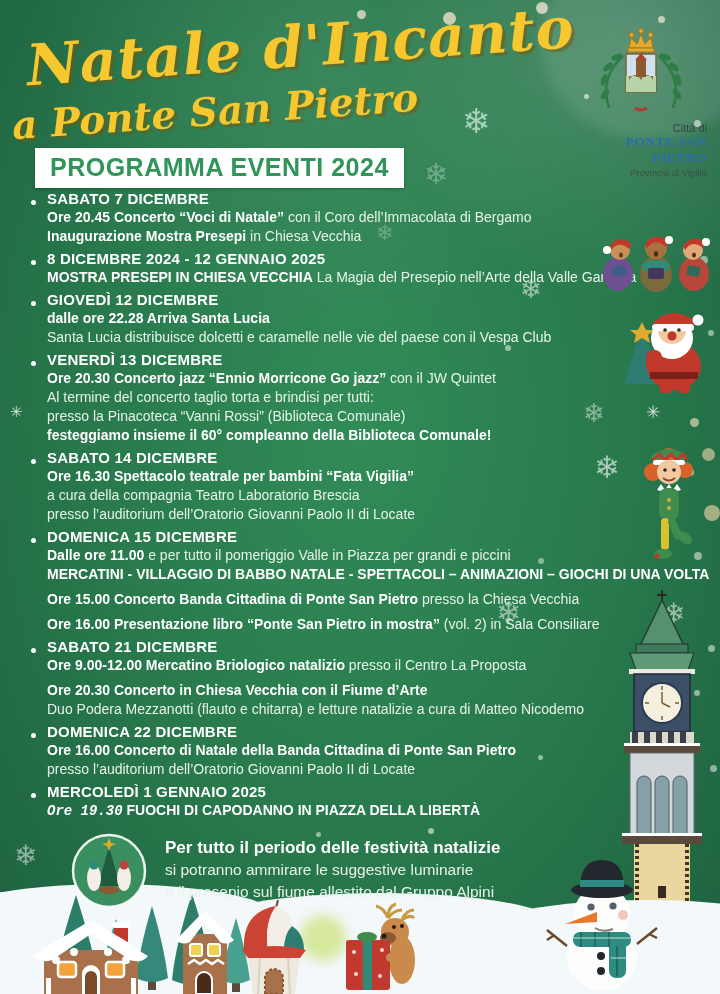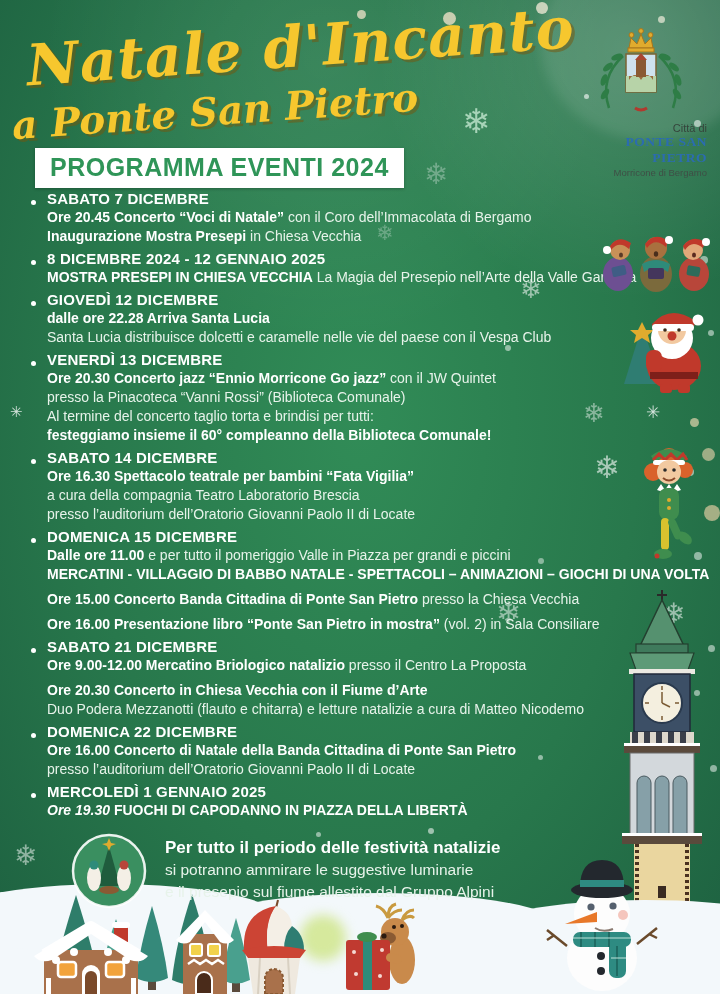--- a/index.html
+++ b/index.html
@@ -35,21 +35,21 @@
   }
   
   .events{position:absolute;left:31px;top:189px;right:4px;color:#fff;}
   .event{margin-bottom:3px;}
   .ev-date{display:flex;align-items:center;font-weight:700;font-size:15px;line-height:19px;letter-spacing:.2px;}
   .bullet{flex:0 0 auto;width:5px;height:5px;border-radius:50%;background:#fff;margin:7px 11px 0 0;}
   .ev-line{margin-left:16px;font-size:14px;line-height:19px;white-space:nowrap;}
   .ev-line.gap{margin-top:6px;}
   .seg-bold{font-weight:700;color:#fff;}
   .seg-regular{font-weight:400;color:#e7f3ea;}
-  .seg-bolditalic{font-weight:700;font-style:italic;color:#fff;}
+  .seg-bolditalic{font-weight:700;font-style:italic;color:#fff;font-family:Liberation Mono, monospace;}
   
   .footnote{position:absolute;left:70px;top:832px;display:flex;align-items:flex-start;}
   .foot-text{margin-left:17px;margin-top:4px;}
   .foot-title{font-weight:700;font-size:17px;color:#fff;line-height:23px;}
   .foot-line{font-size:15.5px;color:#e7f3ea;line-height:22px;}
   
   .sf{position:absolute;line-height:1;user-select:none;}
   .dot{position:absolute;border-radius:50%;}
   .glow{position:absolute;border-radius:50%;filter:blur(6px);}
   .ill{position:absolute;}
@@ -130,21 +130,21 @@
         <ellipse cx="42" cy="33" rx="6" ry="3" transform="rotate(-20 42 33)"></ellipse>
         <ellipse cx="102" cy="70" rx="6" ry="3" transform="rotate(55 102 70)"></ellipse>
         <ellipse cx="103" cy="56" rx="6" ry="3" transform="rotate(70 103 56)"></ellipse>
         <ellipse cx="99" cy="43" rx="6" ry="3" transform="rotate(40 99 43)"></ellipse>
         <ellipse cx="90" cy="33" rx="6" ry="3" transform="rotate(20 90 33)"></ellipse>
       </g>
       <path d="M60,84 Q66,88 72,84" stroke="#b03a2e" stroke-width="3" fill="none"></path>
     </svg>
     <div class="logo-city">Città di</div>
     <div class="logo-name">PONTE SAN PIETRO</div>
-    <div class="logo-prov">Morricone di Bergamo</div>
+    <div class="logo-prov">Provincia di Vigilia</div>
   </div>
 
   <div class="banner">PROGRAMMA EVENTI 2024</div>
 
   <div class="events">
       <div class="event">
         <div class="ev-date">
           <span class="bullet"></span>
           <span>SABATO 7 DICEMBRE</span>
         </div>
@@ -165,22 +165,22 @@
         </div>
         <div class="ev-line"><span class="seg-bold">dalle ore 22.28 Arriva Santa Lucia</span></div>
         <div class="ev-line"><span class="seg-regular">Santa Lucia distribuisce dolcetti e caramelle nelle vie del paese con il Vespa Club</span></div>
       </div>
       <div class="event">
         <div class="ev-date">
           <span class="bullet"></span>
           <span>VENERDÌ 13 DICEMBRE</span>
         </div>
         <div class="ev-line"><span class="seg-bold">Ore 20.30 Concerto jazz “Ennio Morricone Go jazz”</span><span class="seg-regular"> con il JW Quintet</span></div>
+        <div class="ev-line"><span class="seg-regular">Al termine del concerto taglio torta e brindisi per tutti:</span></div>
         <div class="ev-line"><span class="seg-regular">presso la Pinacoteca “Vanni Rossi” (Biblioteca Comunale)</span></div>
-        <div class="ev-line"><span class="seg-regular">Al termine del concerto taglio torta e brindisi per tutti:</span></div>
         <div class="ev-line"><span class="seg-bold">festeggiamo insieme il 60° compleanno della Biblioteca Comunale!</span></div>
       </div>
       <div class="event">
         <div class="ev-date">
           <span class="bullet"></span>
           <span>SABATO 14 DICEMBRE</span>
         </div>
         <div class="ev-line"><span class="seg-bold">Ore 16.30 Spettacolo teatrale per bambini “Fata Vigilia”</span></div>
         <div class="ev-line"><span class="seg-regular">a cura della compagnia Teatro Laboratorio Brescia</span></div>
         <div class="ev-line"><span class="seg-regular">presso l’auditorium dell’Oratorio Giovanni Paolo II di Locate</span></div>

